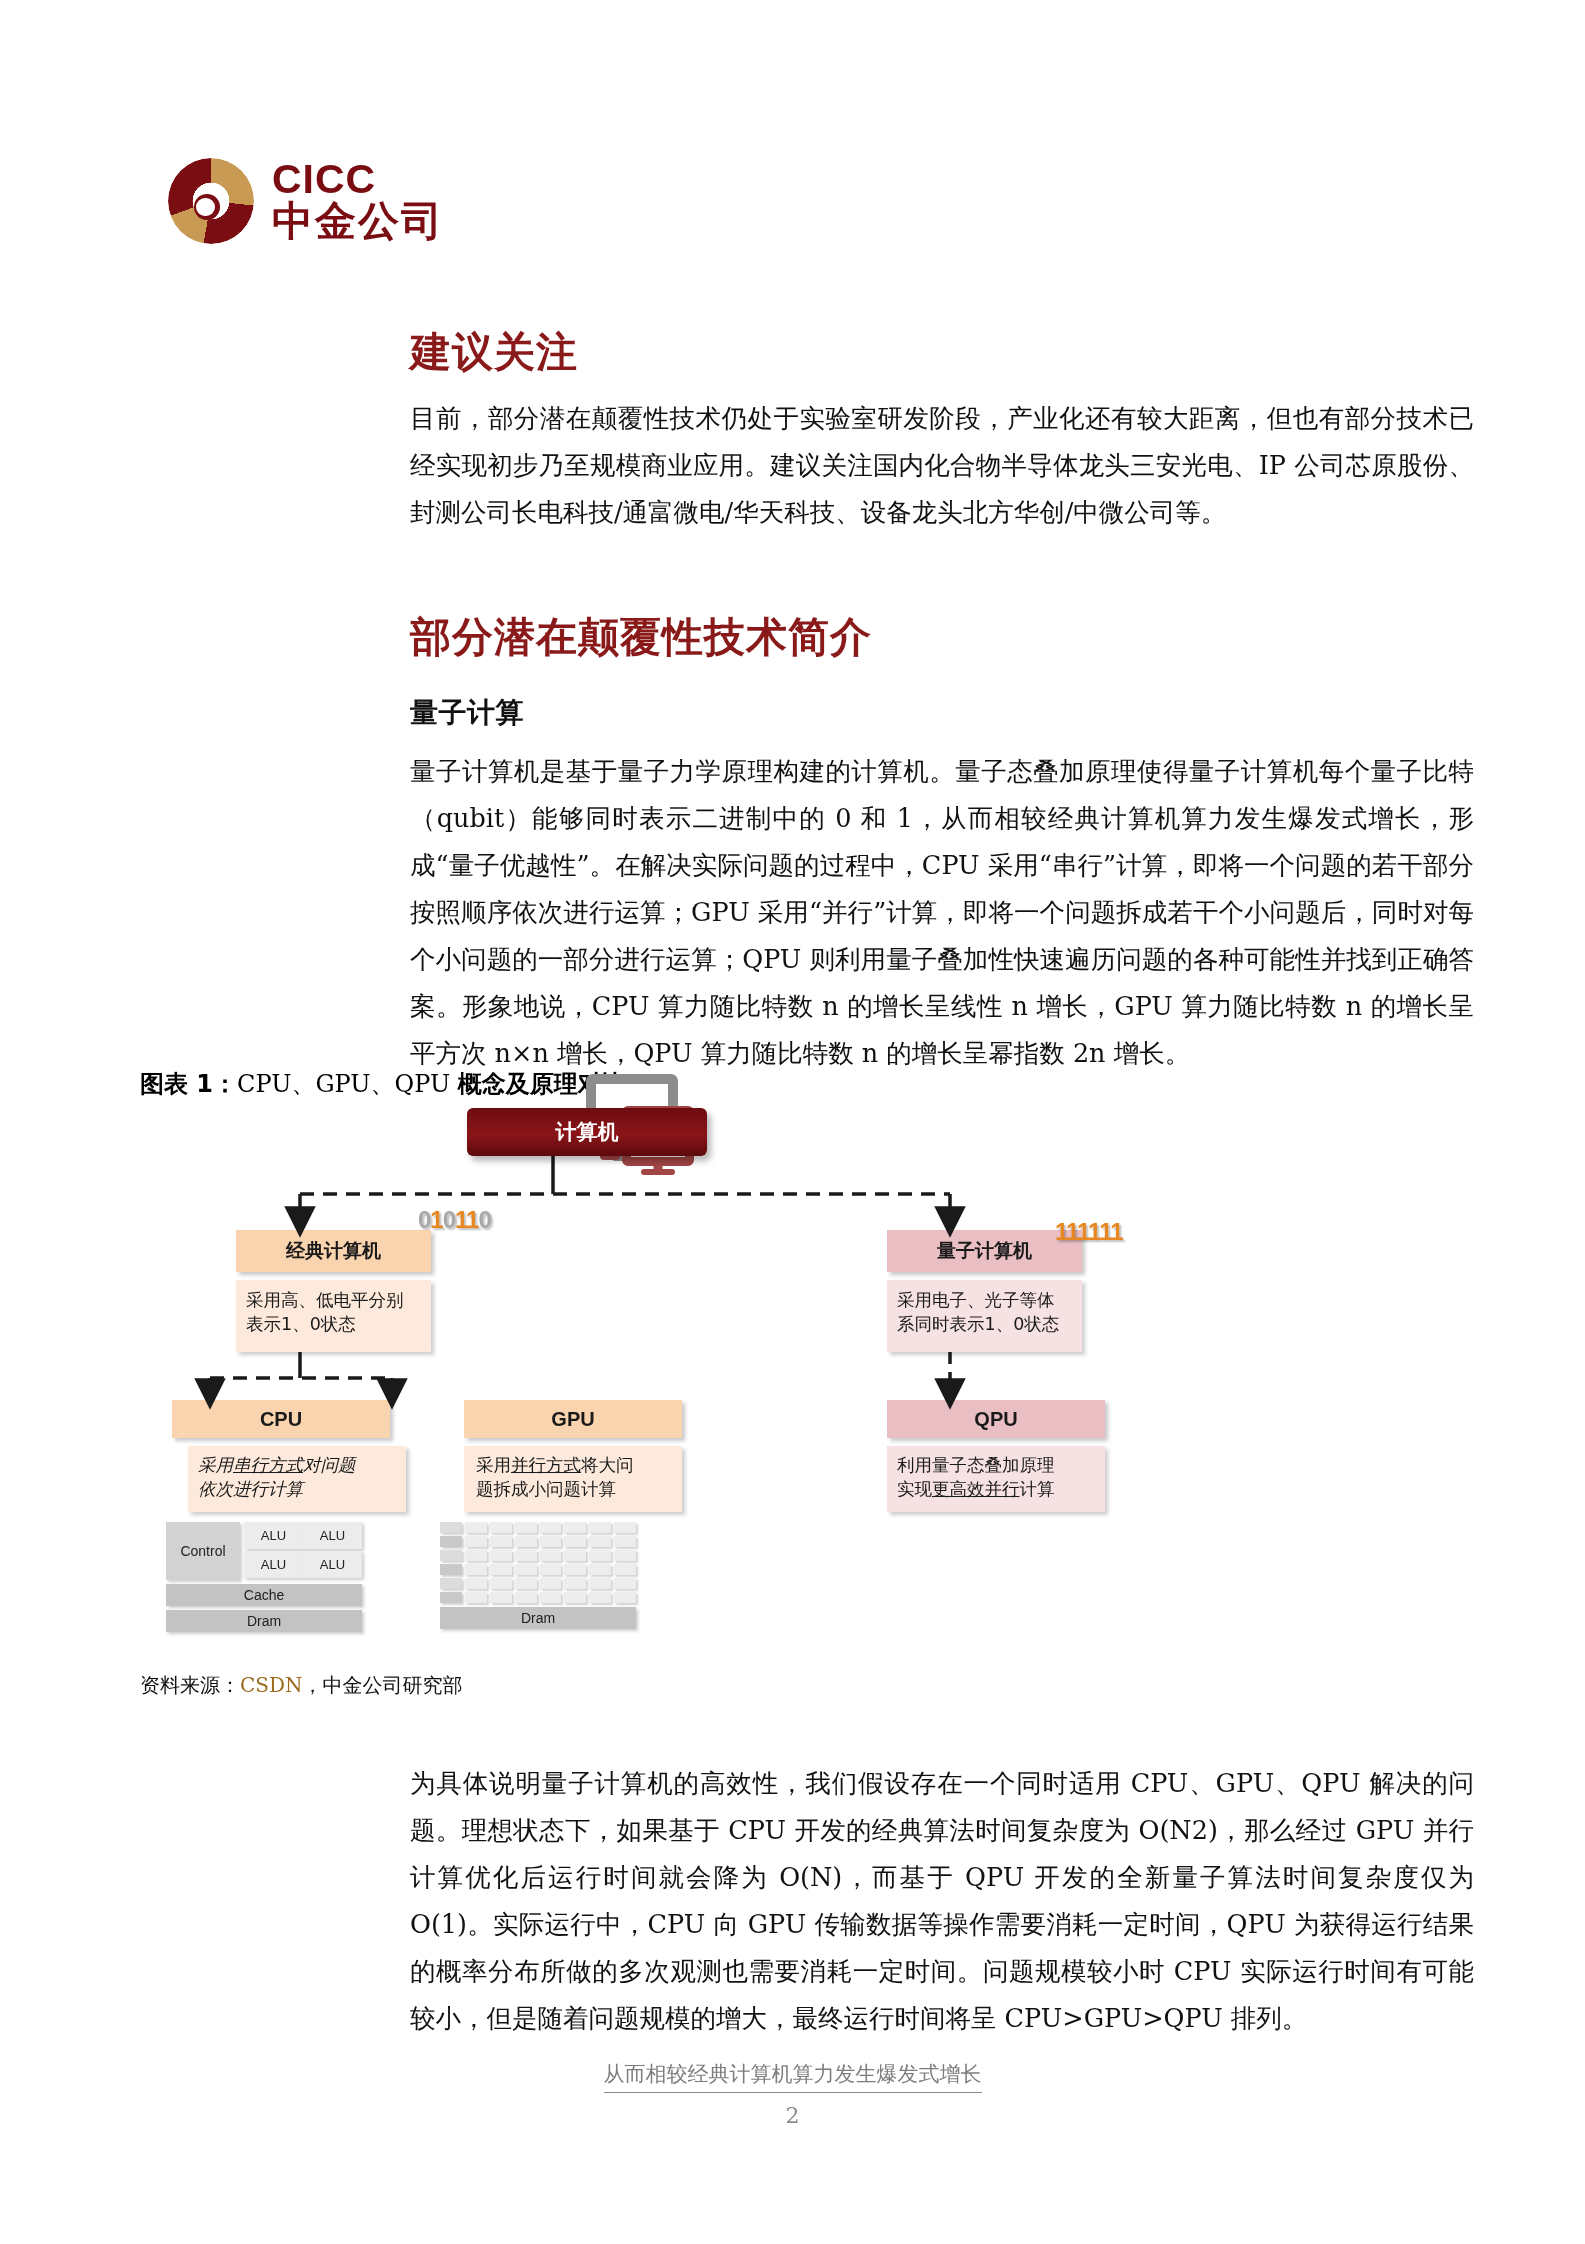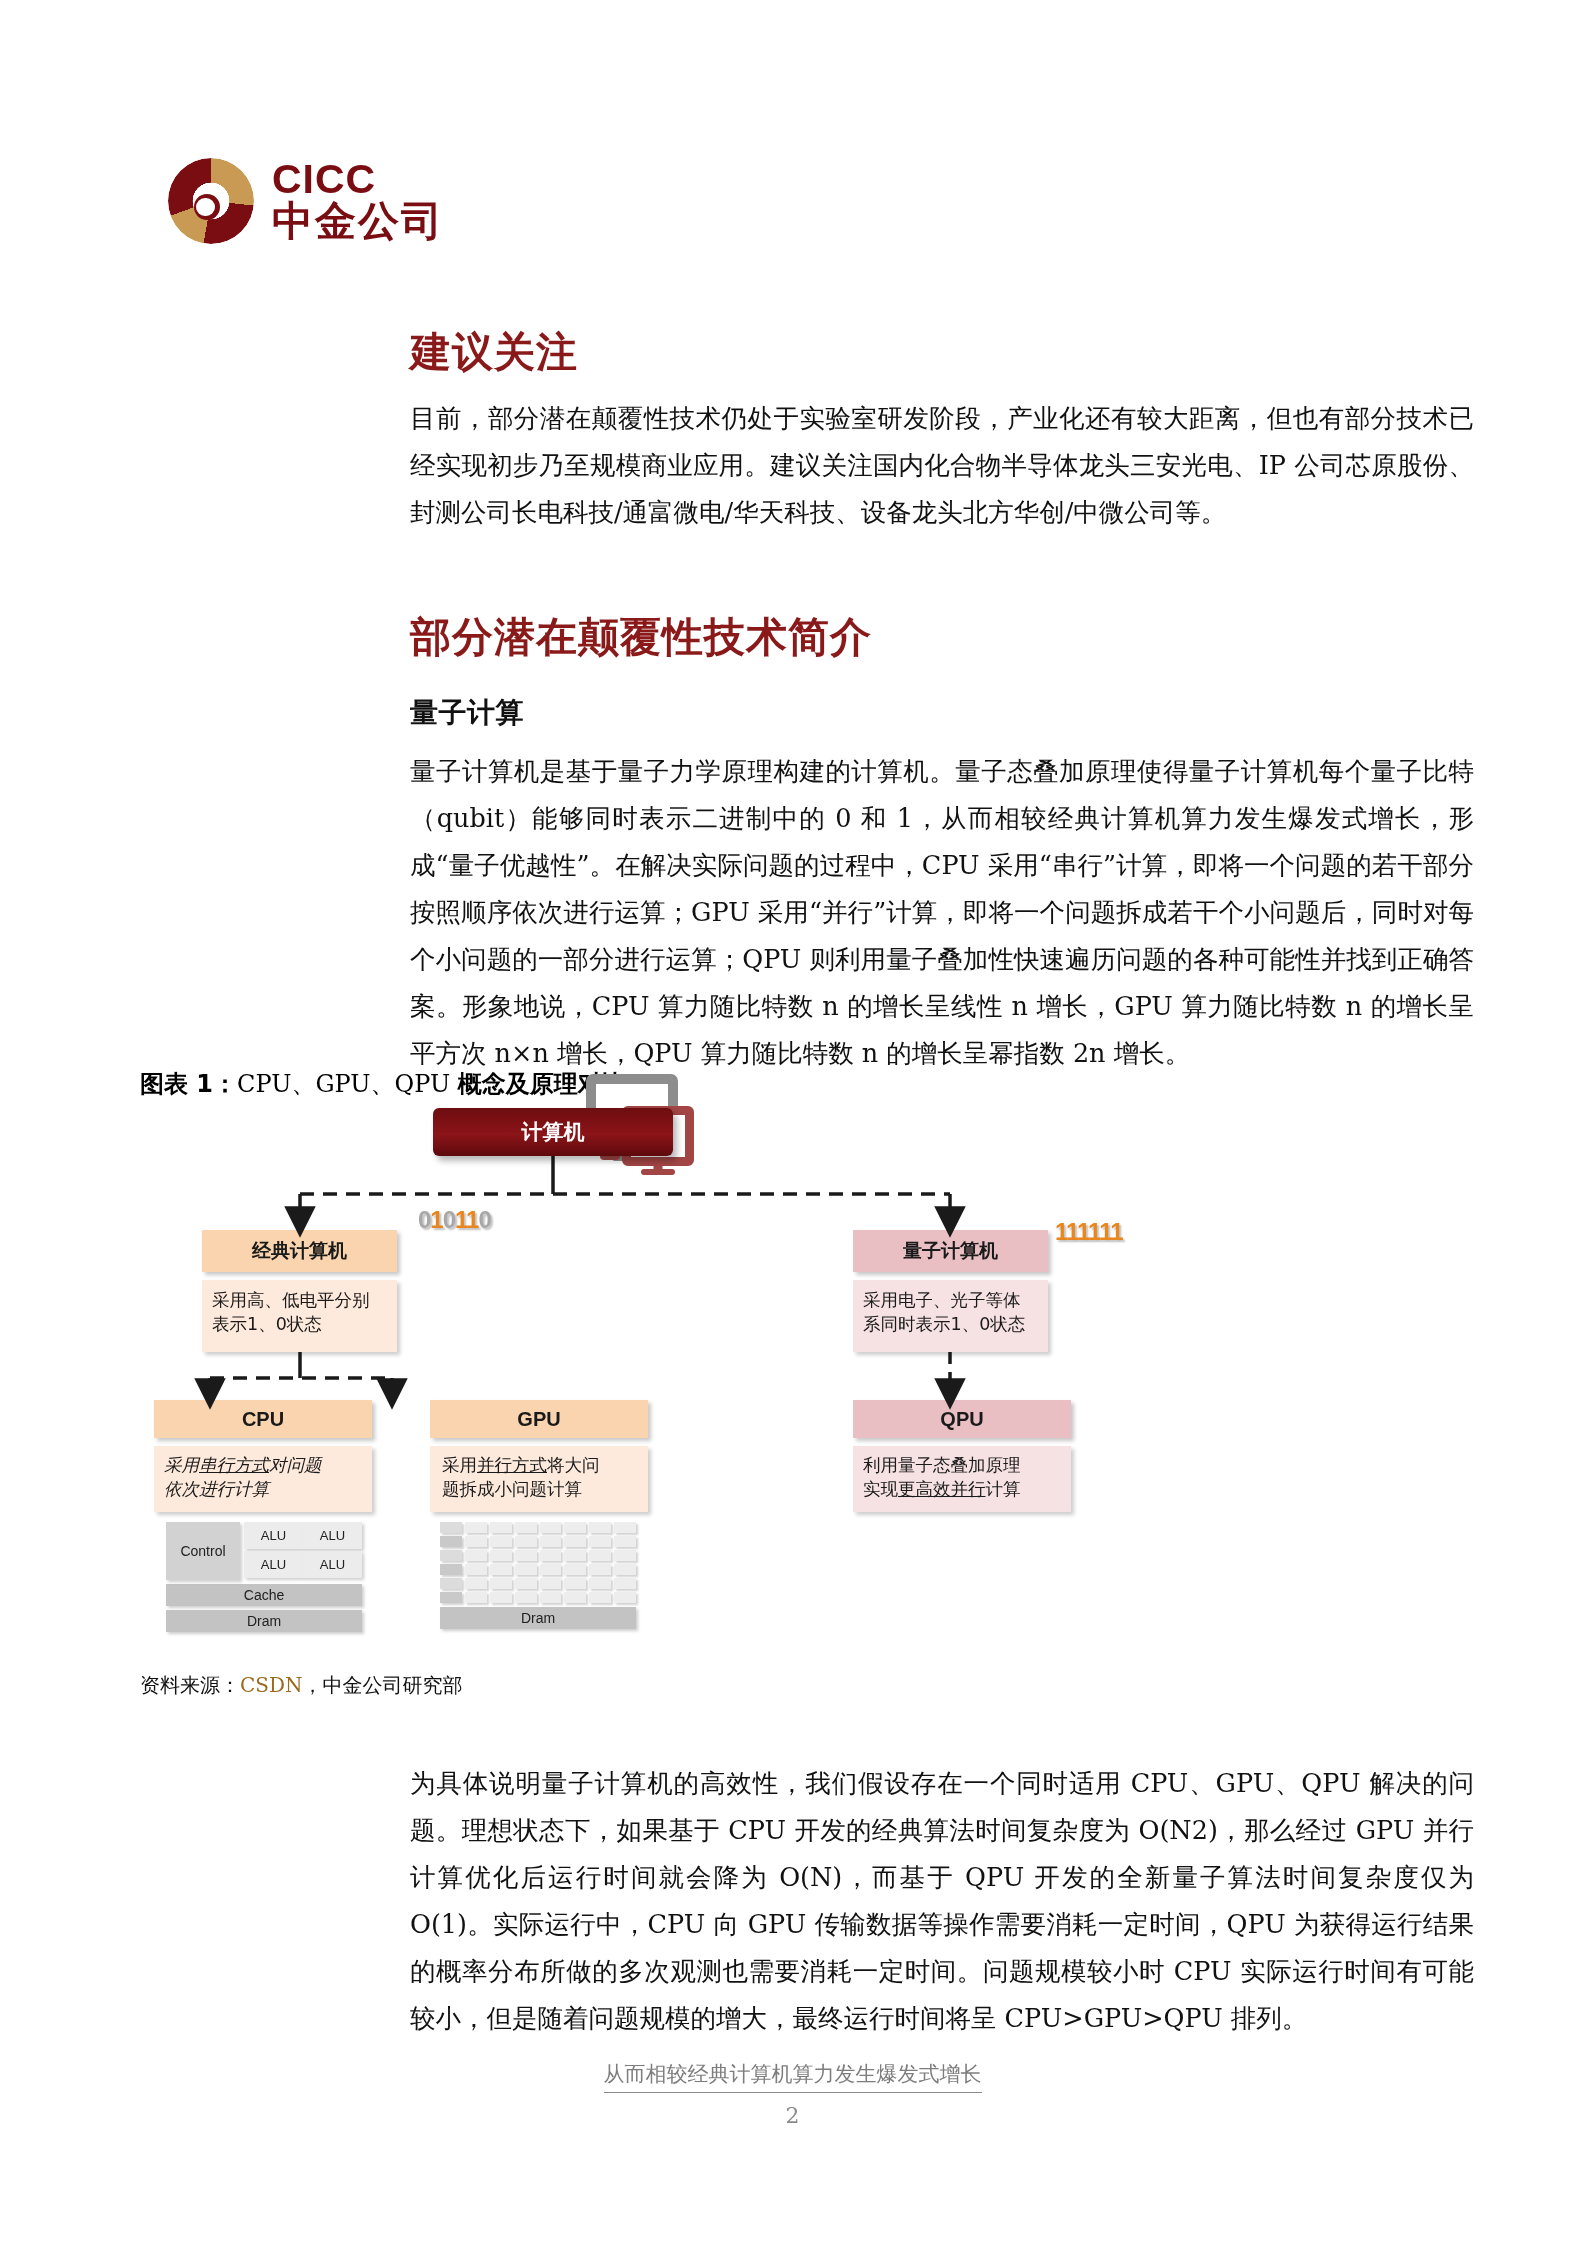--- a/index.html
+++ b/index.html
@@ -144,20 +144,21 @@
   .diagram {
     position: absolute;
     left: 130px;
     top: 1090px;
     width: 1220px;
     height: 580px;
   }
   .diagram .node {
     position: absolute;
     box-sizing: border-box;
+    margin-left: 34px;
   }
   .hdr {
     text-align: center;
     font-family: "DejaVu Sans", sans-serif;
     font-weight: bold;
     box-shadow: 3px 3px 4px rgba(0,0,0,0.22);
   }
   .bodybox {
     font-family: "DejaVu Sans", sans-serif;
     box-shadow: 3px 3px 4px rgba(0,0,0,0.20);
@@ -252,21 +253,21 @@
     color: #1a1a1a;
   }
   .box-quantum-body {
     left: 723px; top: 190px; width: 195px; height: 72px;
     background: #f7e2e3;
     font-size: 17.5px;
     padding: 9px 10px;
     color: #1a1a1a;
   }
   .box-cpu-hdr {
-    left: 24px; top: 310px; width: 218px; height: 38px;
+    left: 8px; top: 310px; width: 218px; height: 38px;
     background: #fad4ae;
     font-size: 20px;
     display: flex; align-items: center; justify-content: center;
     color: #1a1a1a;
     font-family: "Liberation Sans", sans-serif;
   }
   .box-cpu-body {
     left: 24px; top: 356px; width: 218px; height: 66px;
     background: #fdeadc;
     font-size: 17.5px;

